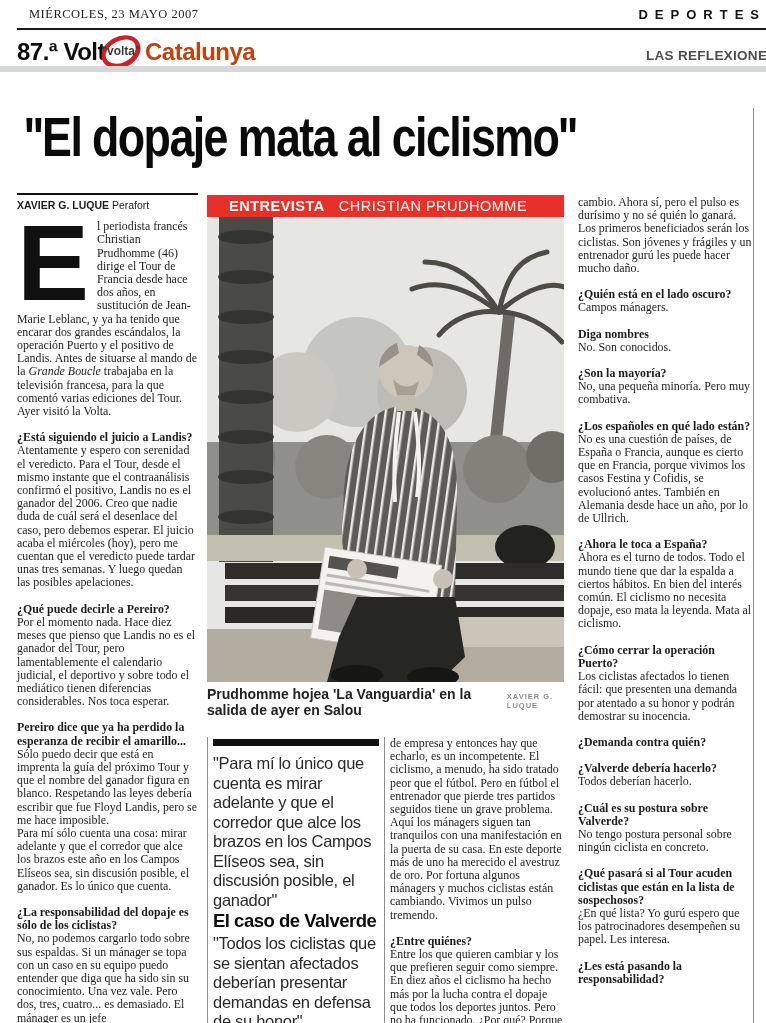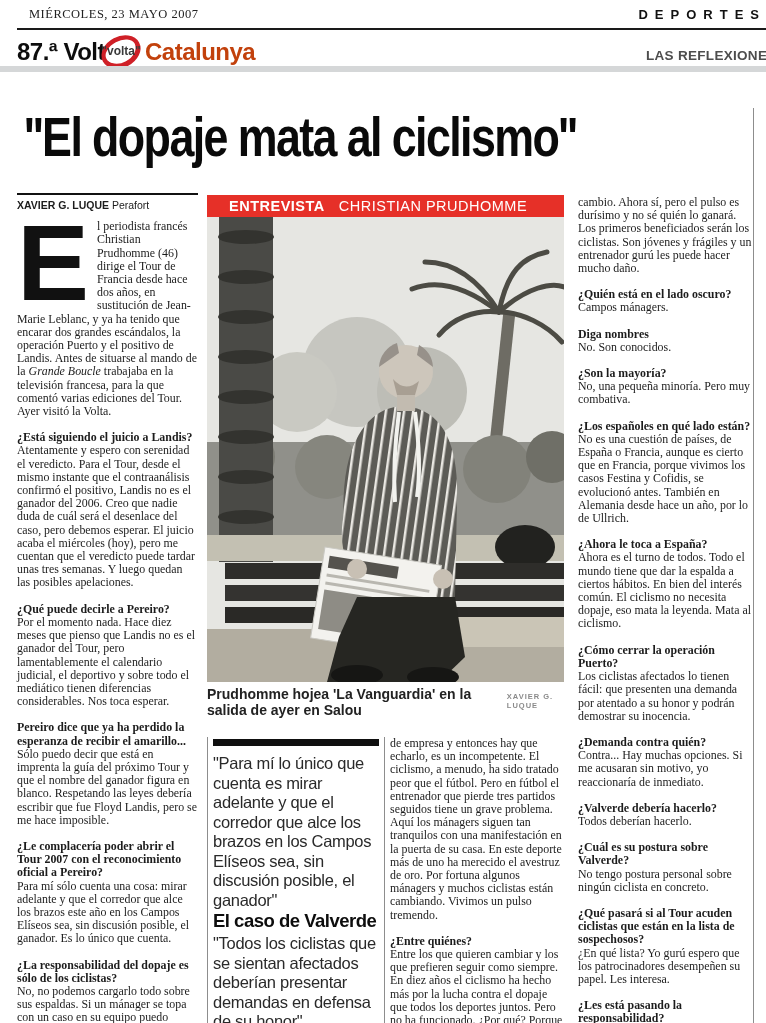--- a/index.html
+++ b/index.html
@@ -98,21 +98,20 @@
 
         <p class="q">¿Está siguiendo el juicio a Landis?</p>
         <p class="a">Atentamente y espero con serenidad el veredicto. Para el Tour, desde el mismo instante que el contraanálisis confirmó el positivo, Landis no es el ganador del 2006. Creo que nadie duda de cuál será el desenlace del caso, pero debemos esperar. El juicio acaba el miércoles (hoy), pero me cuentan que el veredicto puede tardar unas tres semanas. Y luego quedan las posibles apelaciones.</p>
 
         <p class="q">¿Qué puede decirle a Pereiro?</p>
         <p class="a">Por el momento nada. Hace diez meses que pienso que Landis no es el ganador del Tour, pero lamentablemente el calendario judicial, el deportivo y sobre todo el mediático tienen diferencias considerables. Nos toca esperar.</p>
 
         <p class="q">Pereiro dice que ya ha perdido la esperanza de recibir el amarillo...</p>
         <p class="a">Sólo puedo decir que está en imprenta la guía del próximo Tour y que el nombre del ganador figura en blanco. Respetando las leyes debería escribir que fue Floyd Landis, pero se me hace imposible.</p>
 
-        <p class="q">¿Le complacería poder abrir el Tour 2007 con el reconocimiento oficial a Pereiro?</p>
         <p class="a">Para mí sólo cuenta una cosa: mirar adelante y que el corredor que alce los brazos este año en los Campos Elíseos sea, sin discusión posible, el ganador. Es lo único que cuenta.</p>
 
         <p class="q">¿La responsabilidad del dopaje es sólo de los ciclistas?</p>
         <p class="a">No, no podemos cargarlo todo sobre sus espaldas. Si un mánager se topa con un caso en su equipo puedo entender que diga que ha sido sin su conocimiento. Una vez vale. Pero dos, tres, cuatro... es demasiado. El mánager es un jefe</p>
       </div>
   </div>
 
   <div class="photo-block">
     <div class="banner">
       <span class="label">ENTREVISTA</span>
@@ -245,21 +244,20 @@
         <p class="q">¿Los españoles en qué lado están?</p>
         <p class="a">No es una cuestión de países, de España o Francia, aunque es cierto que en Francia, porque vivimos los casos Festina y Cofidis, se evolucionó antes. También en Alemania desde hace un año, por lo de Ullrich.</p>
 
         <p class="q">¿Ahora le toca a España?</p>
         <p class="a">Ahora es el turno de todos. Todo el mundo tiene que dar la espalda a ciertos hábitos. En bien del interés común. El ciclismo no necesita dopaje, eso mata la leyenda. Mata al ciclismo.</p>
 
         <p class="q">¿Cómo cerrar la operación Puerto?</p>
         <p class="a">Los ciclistas afectados lo tienen fácil: que presenten una demanda por atentado a su honor y podrán demostrar su inocencia.</p>
 
         <p class="q">¿Demanda contra quién?</p>
-        <p class="a">Contra... Hay muchas opciones. Si me acusaran sin motivo, yo reaccionaría de inmediato.</p>
 
         <p class="q">¿Valverde debería hacerlo?</p>
         <p class="a">Todos deberían hacerlo.</p>
 
         <p class="q">¿Cuál es su postura sobre Valverde?</p>
         <p class="a">No tengo postura personal sobre ningún ciclista en concreto.</p>
 
         <p class="q">¿Qué pasará si al Tour acuden ciclistas que están en la lista de sospechosos?</p>
         <p class="a">¿En qué lista? Yo gurú espero que los patrocinadores desempeñen su papel. Les interesa.</p>
 

